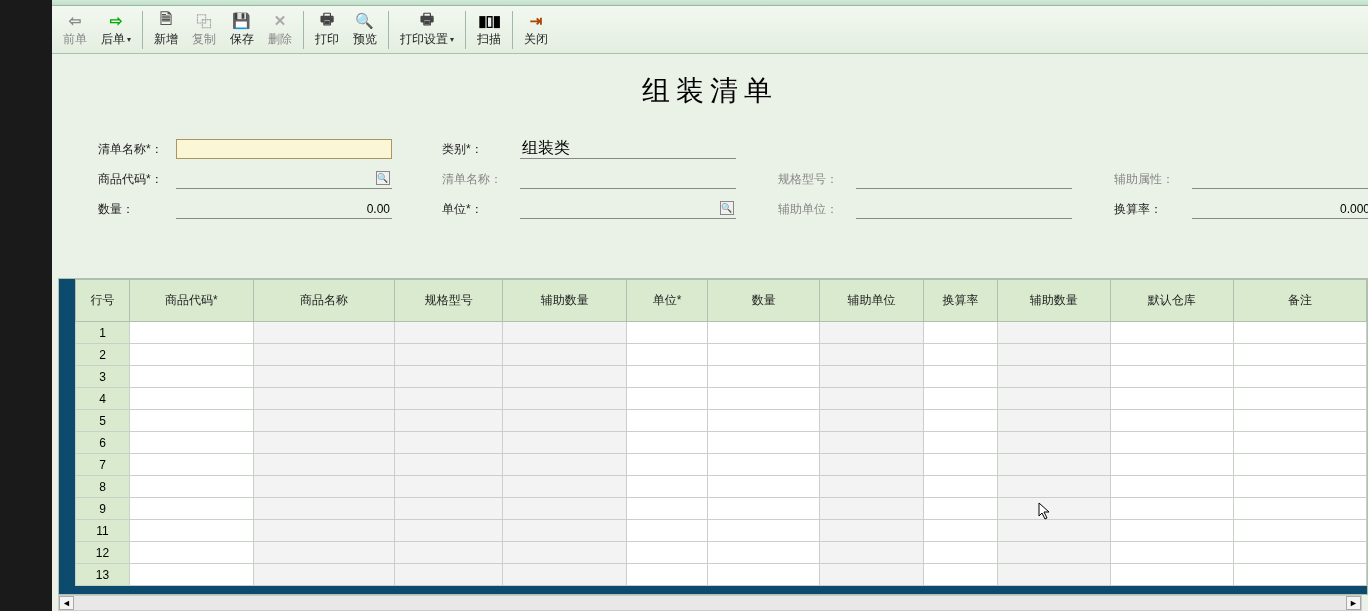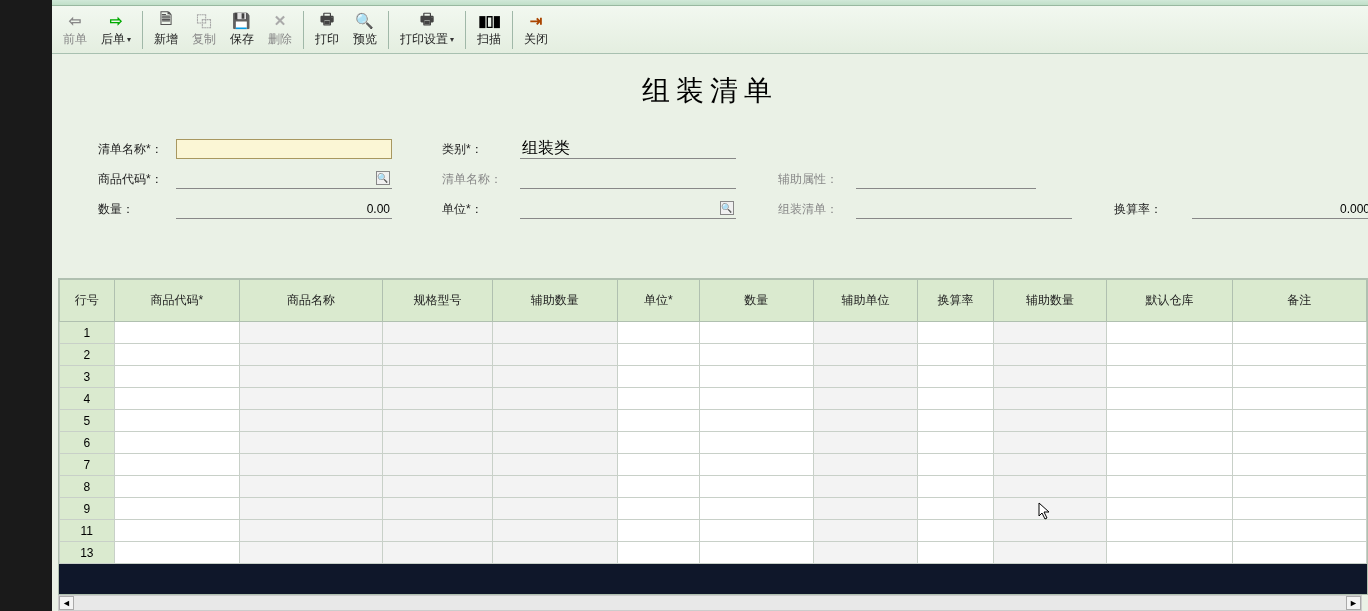--- a/index.html
+++ b/index.html
@@ -133,23 +133,24 @@
       padding: 0 2px;
     }
     .fld-num {
       text-align: right;
     }
     .grid-wrap {
       position: absolute;
       left: 6px; right: 0;
       top: 224px;
       bottom: 16px;
-      background: #0f172a;
+      background: #0c4a6e;
       border: 1px solid #b0c0b0;
       overflow: hidden;
+      padding-left: 16px;
     }
     .grid {
       border-collapse: collapse;
       width: 100%;
     }
     .grid th {
       background: #daeacf;
       border: 1px solid #b0c0b0;
       height: 42px;
       font-size: 12px;
@@ -283,38 +284,42 @@
           <span class="fld-wrap">
             <input class="fld-input" style="width: 216px;" value="">
             <span class="lookup-ico">🔍</span>
           </span>
         </div>
         <div class="fld" style="margin-left:30px">
           <span class="fld-lbl greyed">清单名称：</span>
           <span class="fld-text" style="width:216px"></span>
         </div>
         <div class="fld" style="margin-left:22px">
+          <span class="fld-lbl greyed">规格型号：</span>
+          <span class="fld-text" style="width:216px"></span>
+        </div>
+        <div class="fld" style="margin-left:22px">
           <span class="fld-lbl greyed">辅助属性：</span>
           <span class="fld-text" style="width:180px"></span>
         </div>
       </div>
       <div class="form-row">
         <div class="fld">
           <span class="fld-lbl">数量：</span>
           <input class="fld-input fld-num" style="width: 216px;" value="0.00">
         </div>
         <div class="fld" style="margin-left:30px">
           <span class="fld-lbl">单位*：</span>
           <span class="fld-wrap">
             <input class="fld-input" style="width: 216px;" value="">
             <span class="lookup-ico">🔍</span>
           </span>
         </div>
         <div class="fld" style="margin-left:22px">
-          <span class="fld-lbl greyed">组装清单：</span>
+          <span class="fld-lbl greyed">辅助单位：</span>
           <span class="fld-text" style="width:216px"></span>
         </div>
         <div class="fld" style="margin-left:22px">
           <span class="fld-lbl">换算率：</span>
           <input class="fld-input fld-num" style="width: 180px;" value="0.000">
         </div>
       </div>
     </div>
 
     <div class="grid-wrap">
@@ -470,20 +475,34 @@
               <td class="shade"></td>
               <td></td>
               <td></td>
               <td class="shade"></td>
               <td></td>
               <td class="shade"></td>
               <td></td>
               <td></td>
             </tr>
             <tr>
+              <td class="rownum">12</td>
+              <td></td>
+              <td class="shade"></td>
+              <td class="shade"></td>
+              <td class="shade"></td>
+              <td></td>
+              <td></td>
+              <td class="shade"></td>
+              <td></td>
+              <td class="shade"></td>
+              <td></td>
+              <td></td>
+            </tr>
+            <tr>
               <td class="rownum">13</td>
               <td></td>
               <td class="shade"></td>
               <td class="shade"></td>
               <td class="shade"></td>
               <td></td>
               <td></td>
               <td class="shade"></td>
               <td></td>
               <td class="shade"></td>

